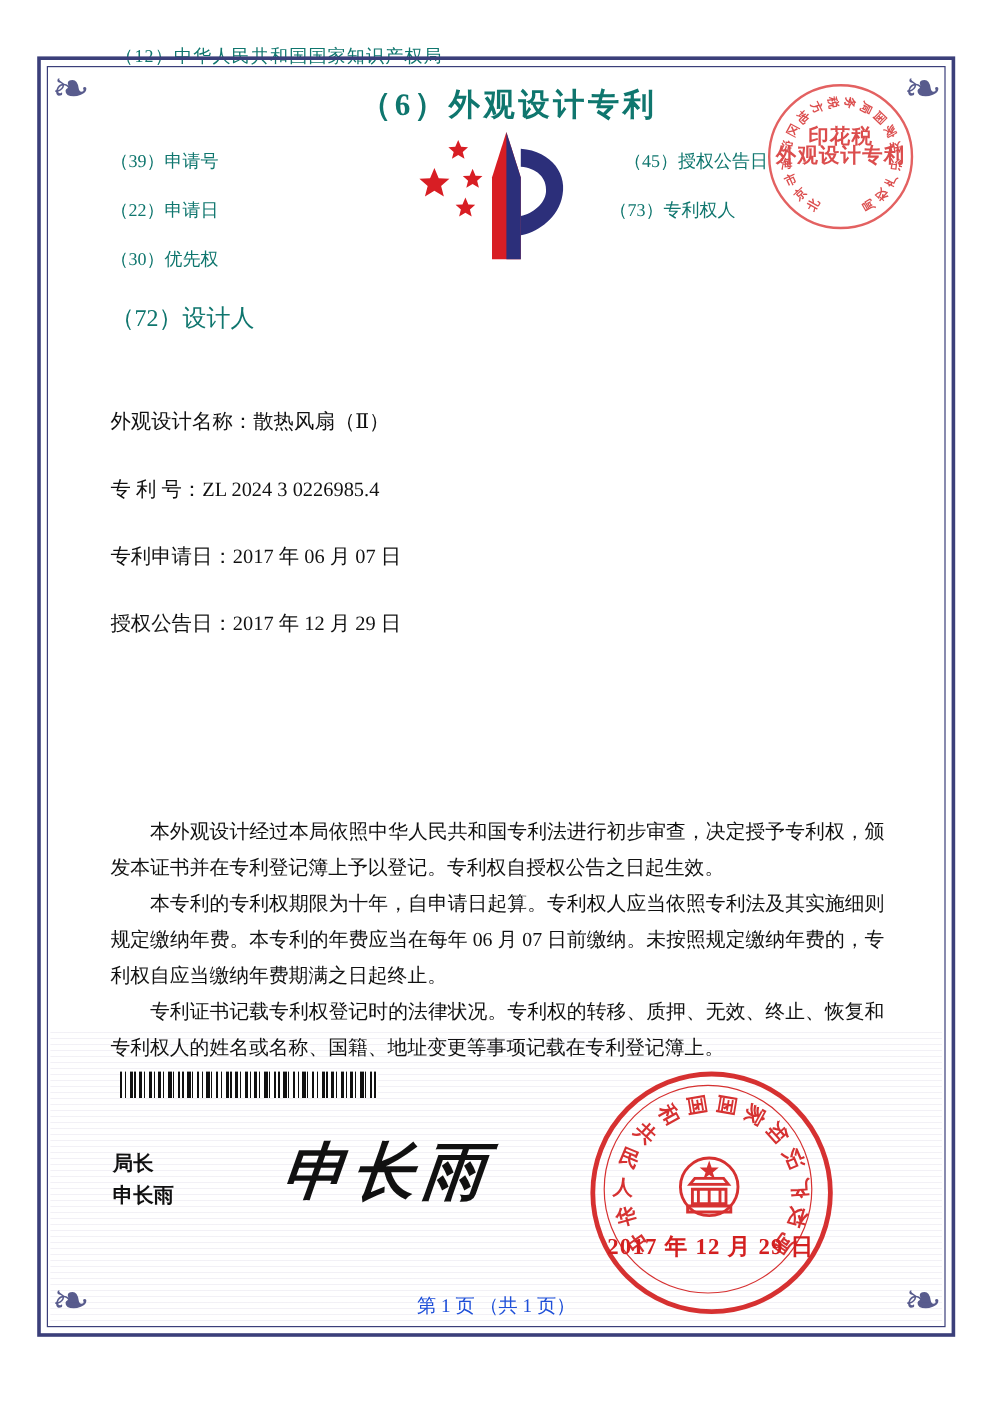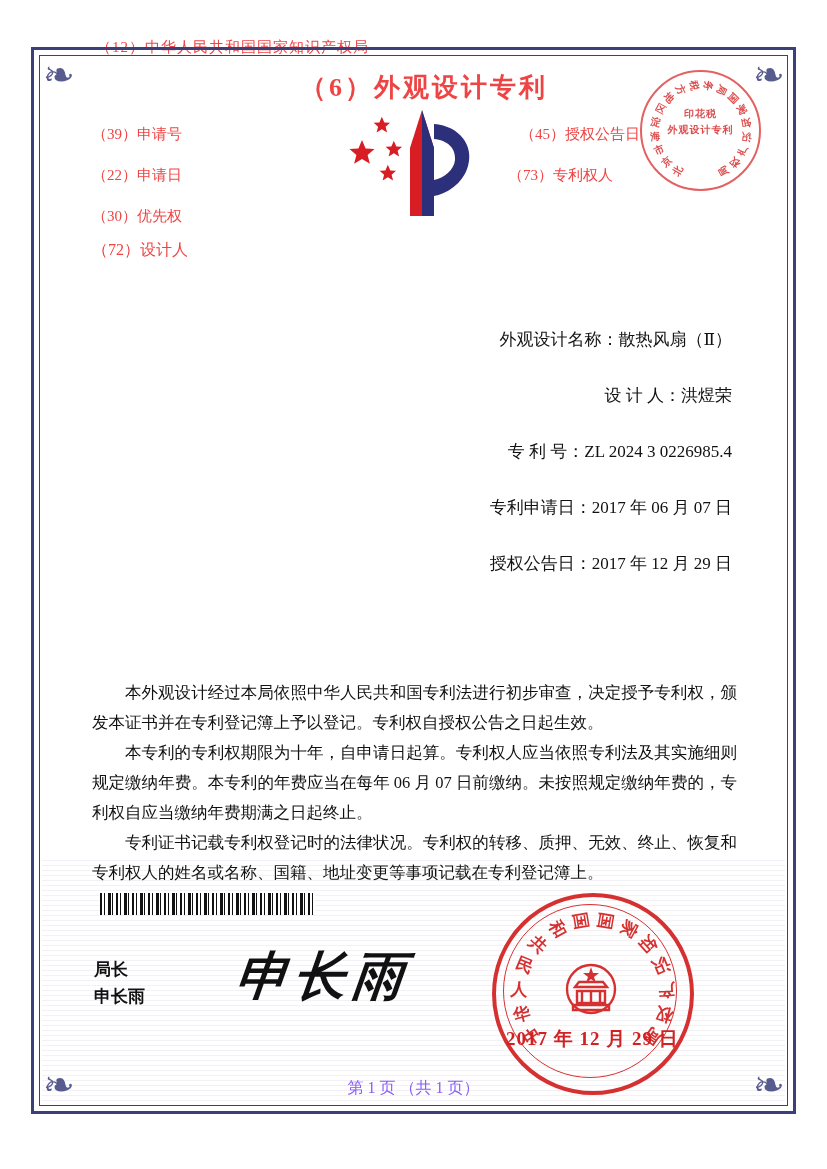--- a/index.html
+++ b/index.html
@@ -11,34 +11,34 @@
     height: 1169px;
     background: #ffffff;
     font-family: "Liberation Serif", "DejaVu Serif", serif;
     overflow: hidden;
     position: relative;
   }
 
   
   .ghost {
     position: absolute;
-    color: #ef4444;
+    color: #0f766e;
     font-family: "Liberation Serif", serif;
     user-select: none;
     pointer-events: none;
     z-index: 0;
   }
   .ghost-1 { top: 38px; left: 96px; font-size: 15px; letter-spacing: 1px; }
   .ghost-2 { top: 70px; left: 300px; font-size: 26px; font-weight: bold; letter-spacing: 3px; }
   .ghost-3 { top: 125px; left: 92px; font-size: 15px; }
   .ghost-4 { top: 125px; left: 520px; font-size: 15px; }
   .ghost-5 { top: 166px; left: 92px; font-size: 15px; }
   .ghost-6 { top: 166px; left: 508px; font-size: 15px; }
   .ghost-7 { top: 207px; left: 92px; font-size: 15px; }
-  .ghost-8 { top: 240px; left: 92px; font-size: 16px; }
+  .ghost-8 { top: 252px; left: 92px; font-size: 20px; }
 
   .page {
     position: absolute;
     inset: 0;
     z-index: 2;
   }
 
   
   .border-outer {
     position: absolute;
@@ -112,23 +112,22 @@
     font-size: 42px;
     font-weight: bold;
     letter-spacing: 4px;
     color: #0d0d0d;
     font-family: "Liberation Serif", serif;
   }
 
   .fields {
     position: absolute;
     left: 92px;
-    top: 328px;
+    top: 340px;
     width: 640px;
-    text-align: right;
   }
   .field-row {
     font-size: 17px;
     color: #111;
     margin-bottom: 33px;
     white-space: nowrap;
   }
   .field-label {
     display: inline-block;
   }
@@ -241,42 +240,42 @@
     border-radius: 50%;
     border: 2px solid #e05050;
     color: #d83a3a;
     opacity: 0.9;
   }
   .seal-small .ss-lines {
     position: absolute;
     left: 0; right: 0;
     top: 34px;
     text-align: center;
-    font-size: 10px;
+    font-size: 17px;
     line-height: 16px;
     font-weight: bold;
     letter-spacing: 1px;
   }
   .seal-small-arc-char {
     position: absolute;
     left: 50%;
     top: 50%;
     font-size: 10px;
     font-weight: bold;
     transform-origin: 0 0;
   }
 
   .page-footer {
     position: absolute;
     left: 0;
     right: 0;
     top: 1078px;
     text-align: center;
     font-size: 16px;
-    color: #8b5cf6;
+    color: #1d4ed8;
   }
 </style>
 </head>
 <body>
 
 <div class="ghost ghost-1">（12）中华人民共和国国家知识产权局</div>
 <div class="ghost ghost-2">（6）外观设计专利</div>
 <div class="ghost ghost-3">（39）申请号</div>
 <div class="ghost ghost-4">（45）授权公告日</div>
 <div class="ghost ghost-5">（22）申请日</div>
@@ -307,23 +306,20 @@
       <path d="M74 6 L86 44 L86 112 L62 112 L62 44 Z" fill="#d81e24"></path>
       <path d="M74 6 L86 44 L86 112 L74 112 Z" fill="#2c2f7a"></path>
       <path d="M86 20 C112 22 126 42 120 62 C115 80 98 90 86 92 L86 76 C96 74 106 66 107 56 C108 44 99 36 86 35 Z" fill="#2c2f7a"></path>
     </svg>
   </div>
 
 
   <div class="fields">
     <div class="field-row">
       <span class="field-label">外观设计名称：</span><span class="field-value">散热风扇（Ⅱ）</span>
-    </div>
-    <div class="field-row">
-      <span class="field-label">设  计  人：</span><span class="field-value">洪煜荣</span>
     </div>
     <div class="field-row">
       <span class="field-label">专  利  号：</span><span class="field-value">ZL 2024 3 0226985.4</span>
     </div>
     <div class="field-row">
       <span class="field-label">专利申请日：</span><span class="field-value">2017 年 06 月 07 日</span>
     </div>
     <div class="field-row">
       <span class="field-label">授权公告日：</span><span class="field-value">2017 年 12 月 29 日</span>
     </div>

